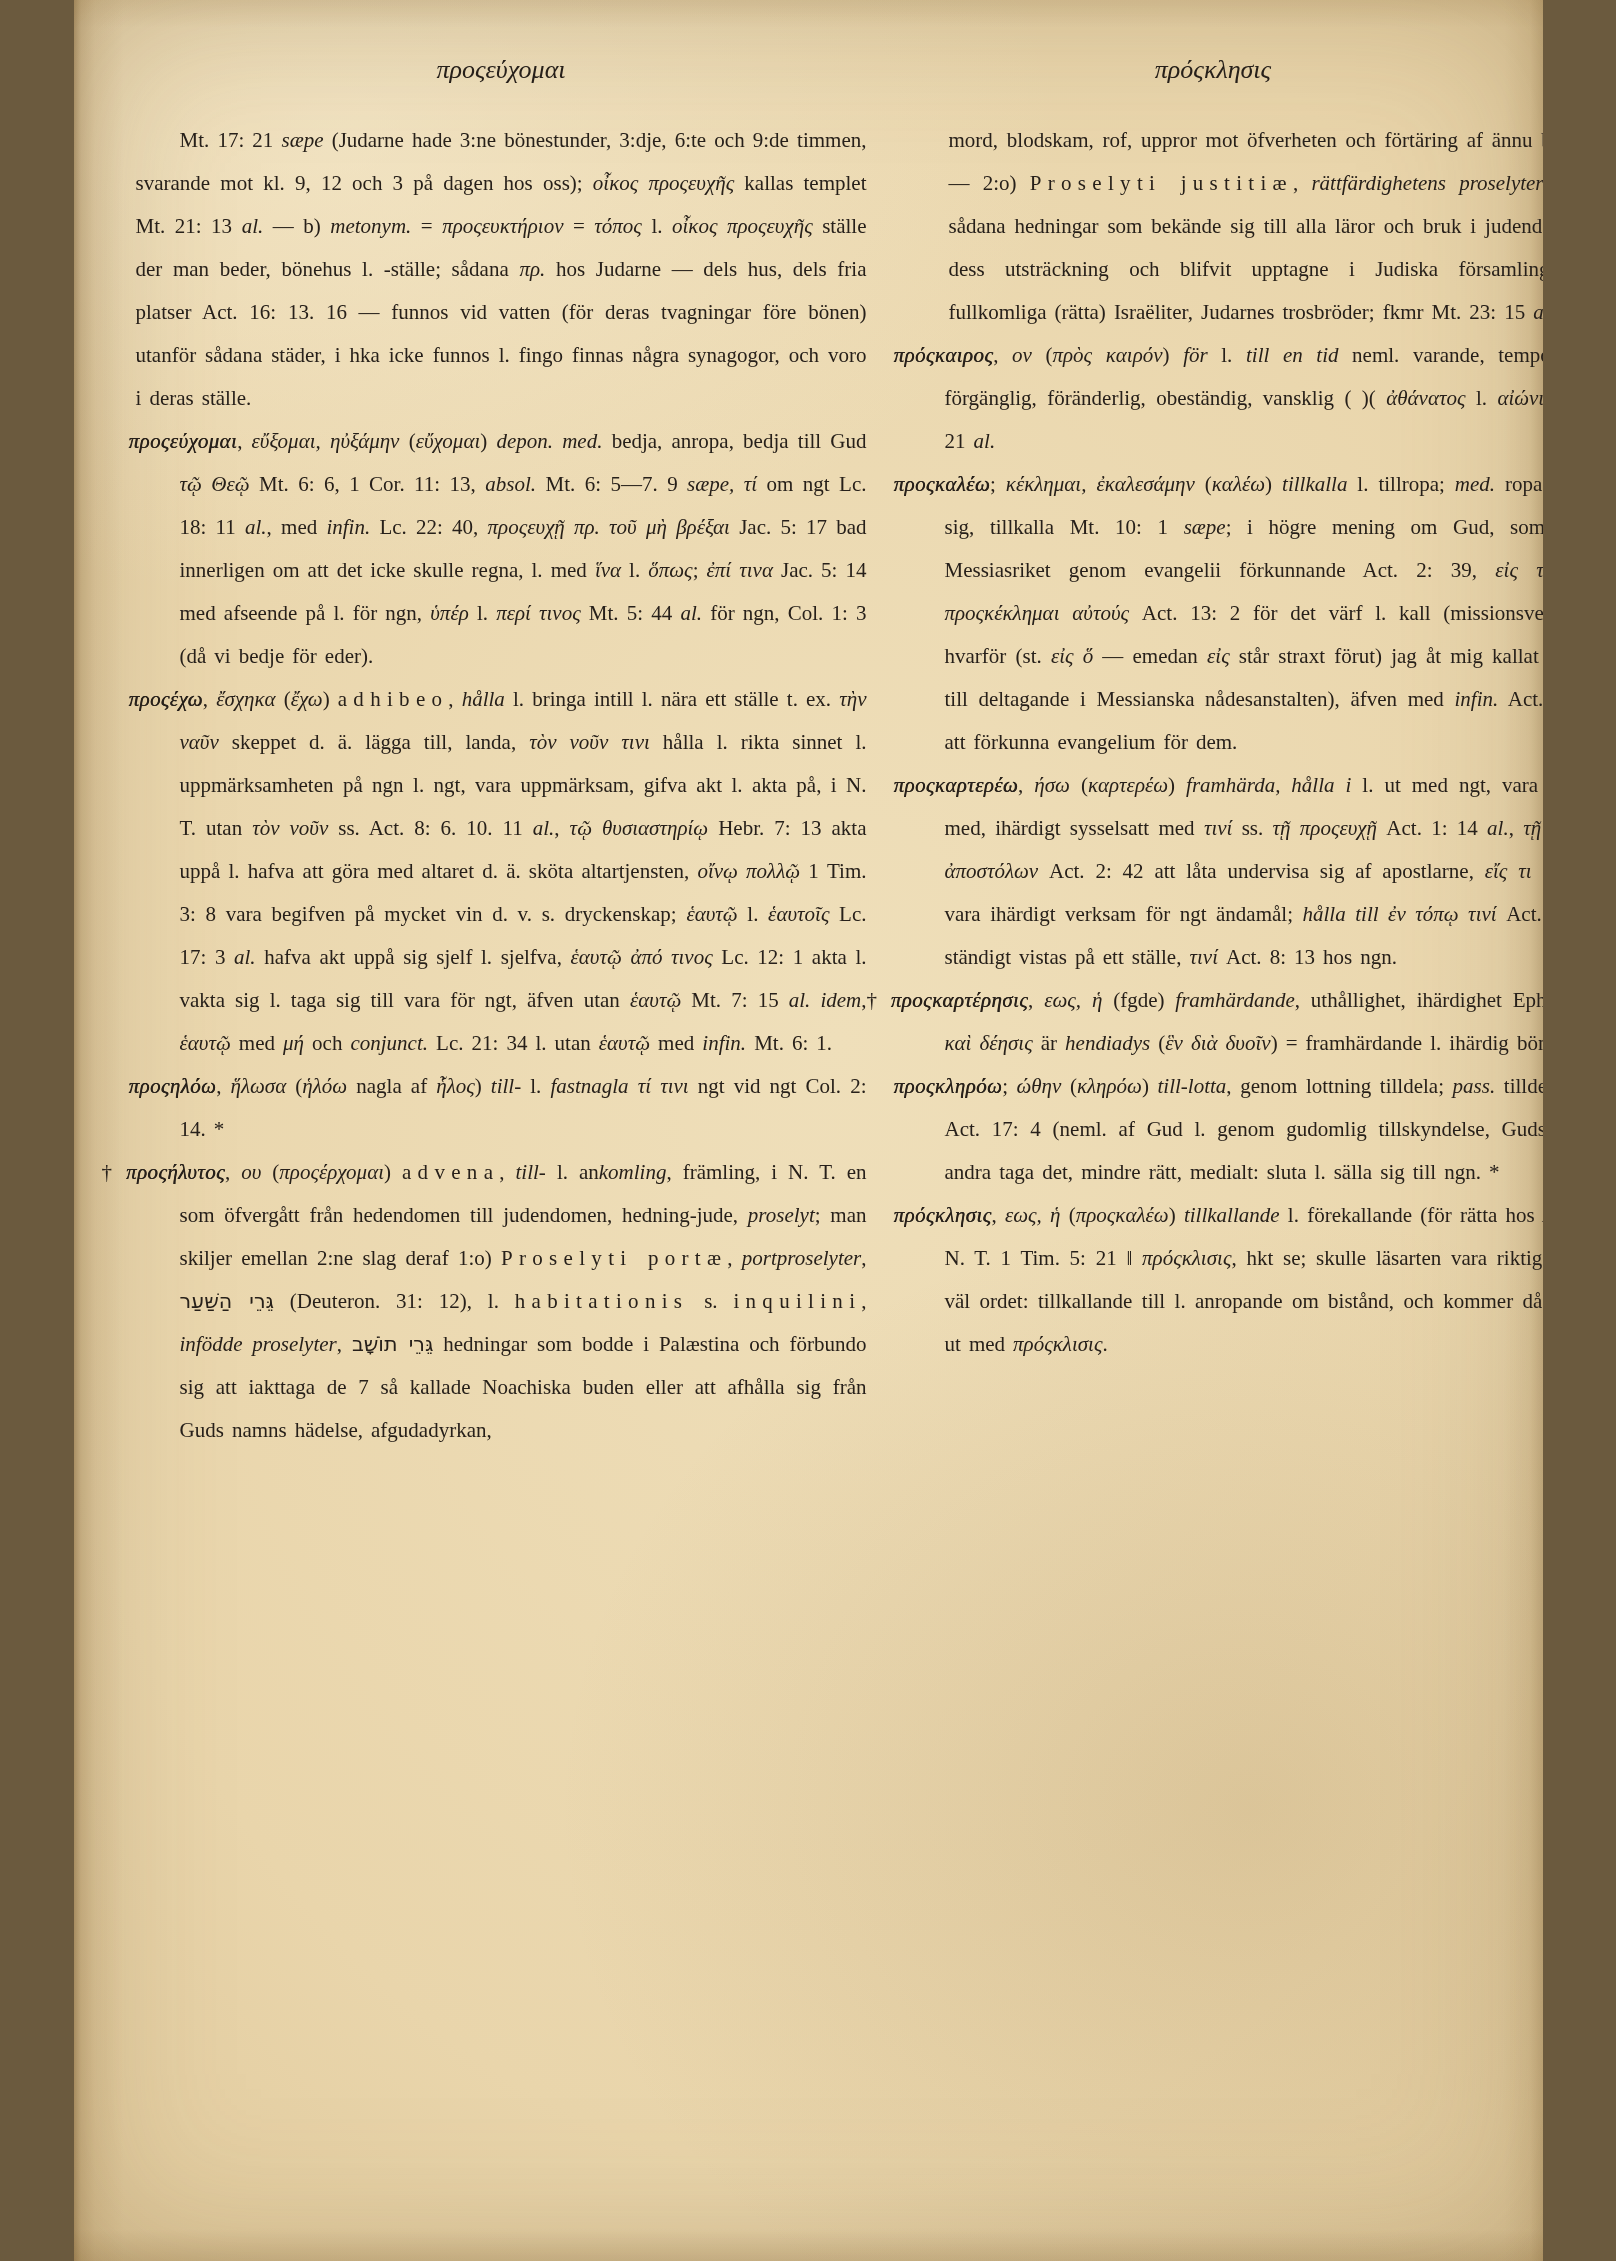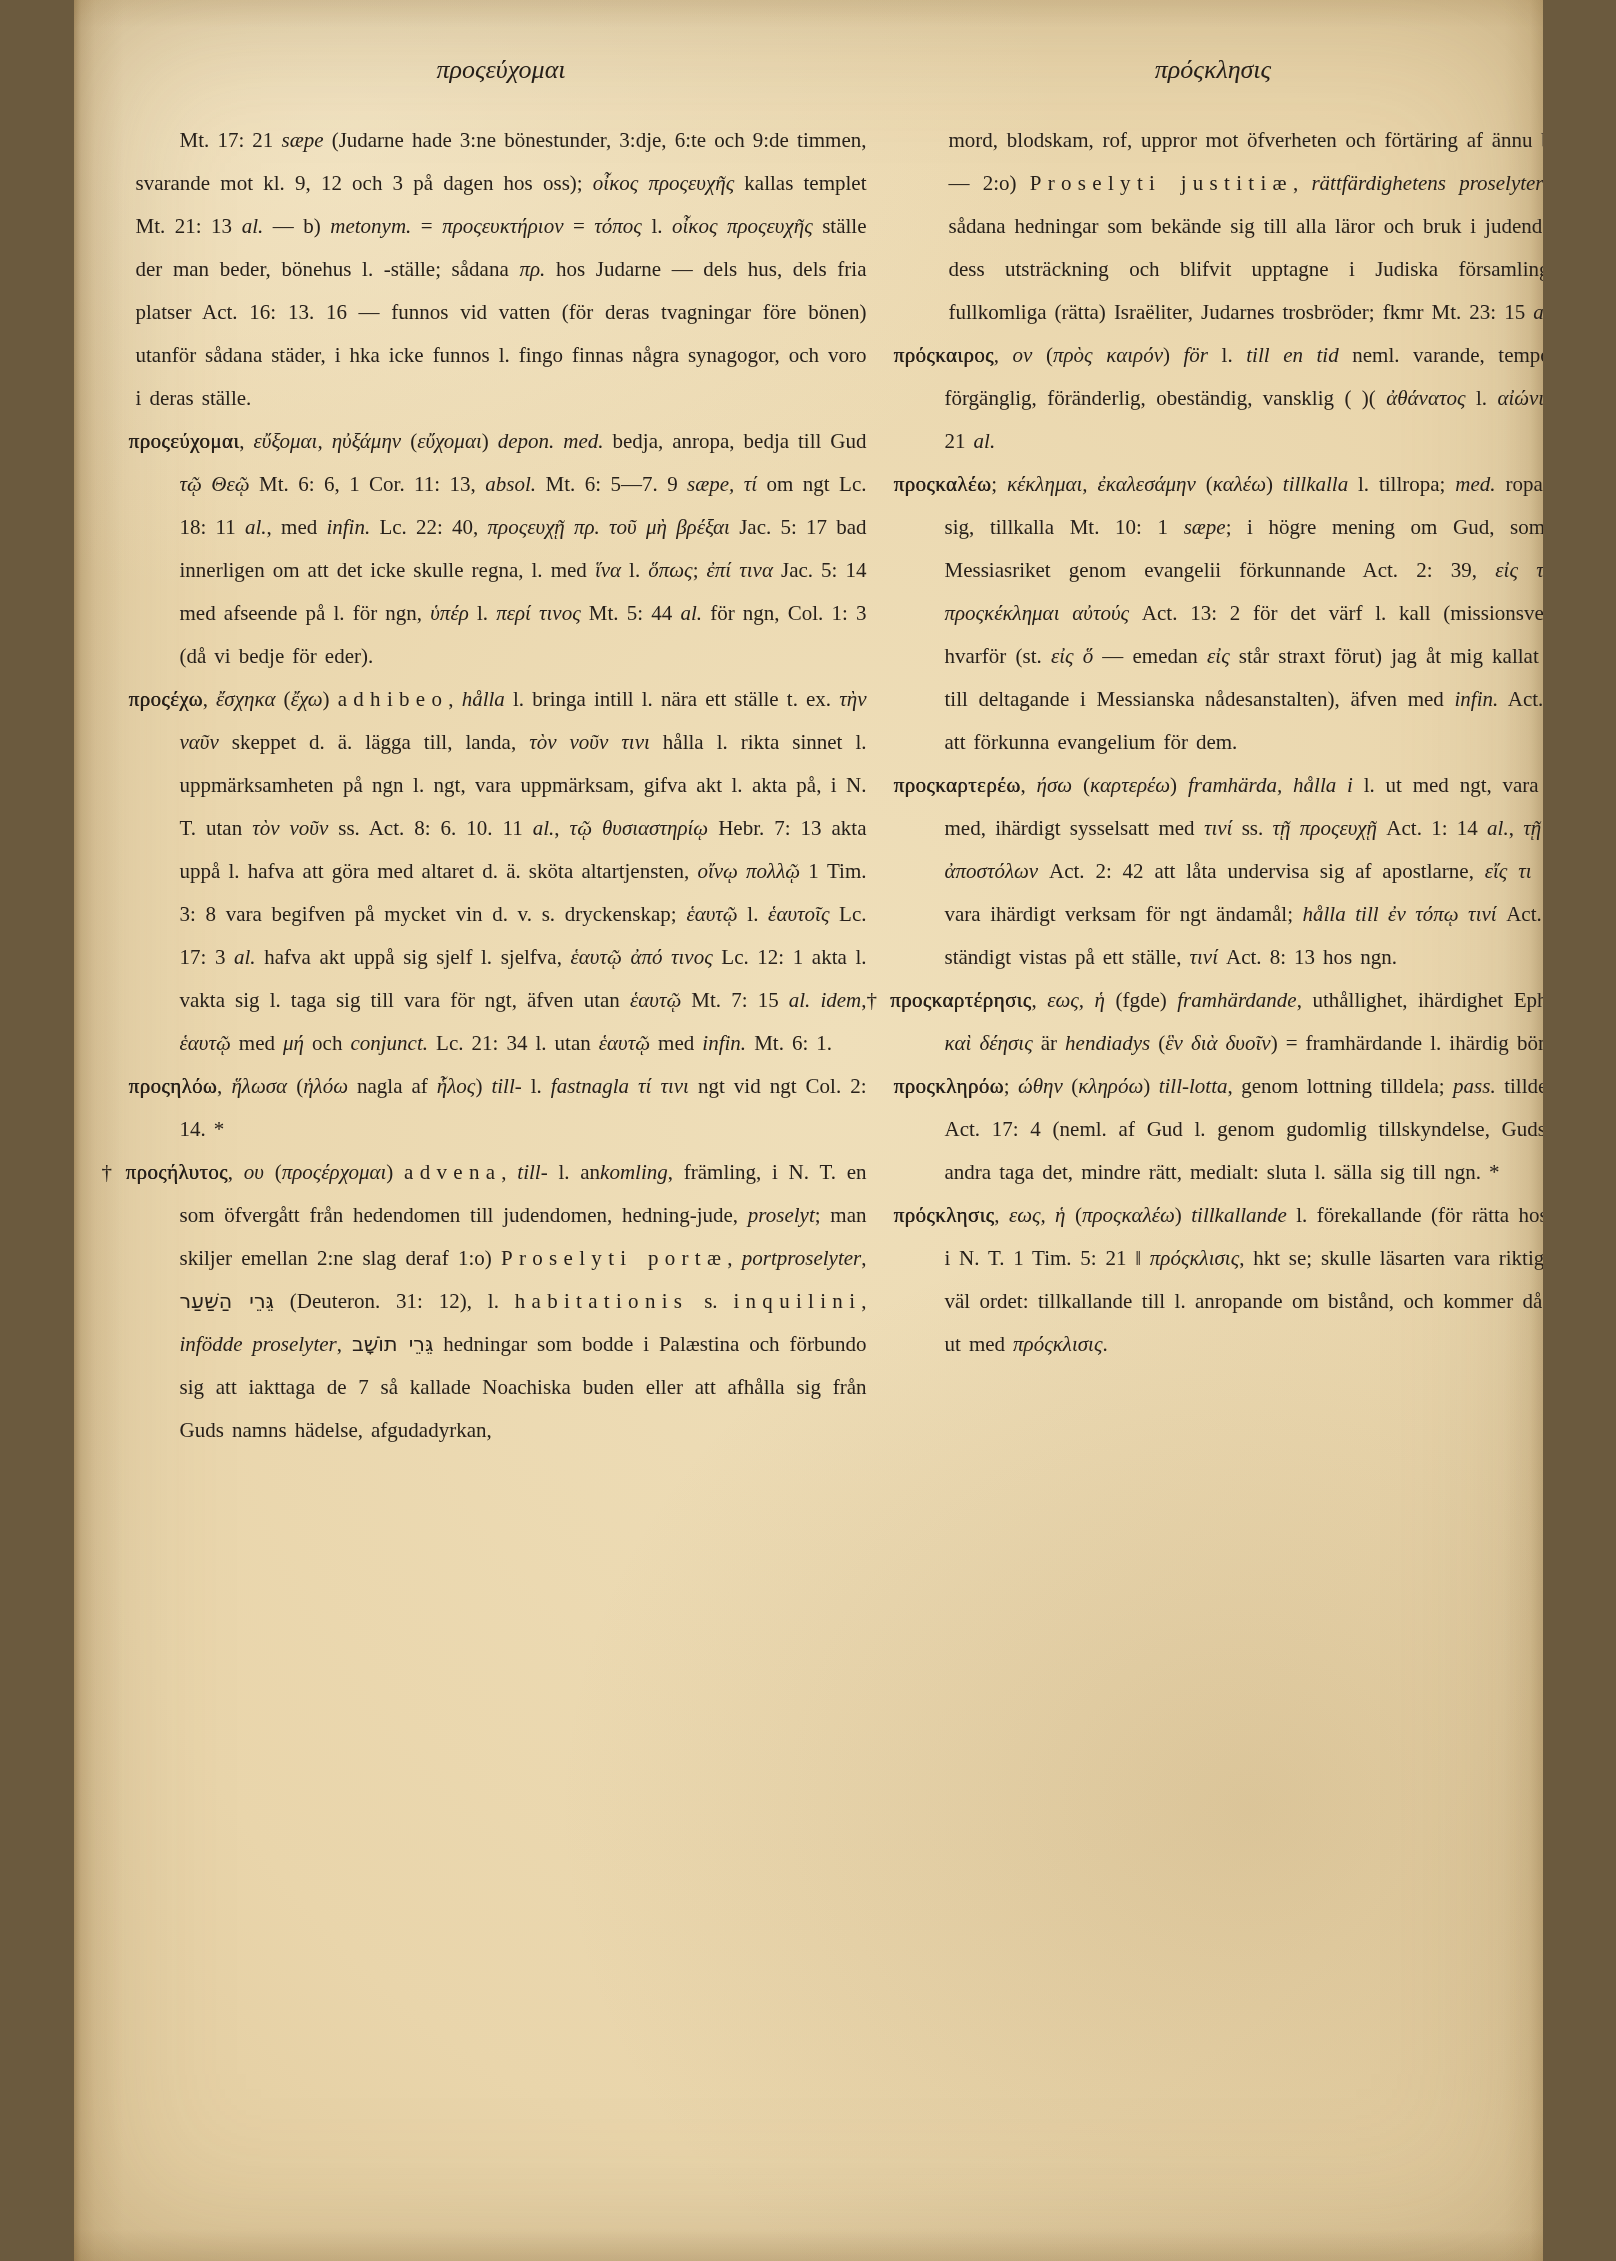--- a/index.html
+++ b/index.html
@@ -33,21 +33,21 @@
   .col-left{left:62px;width:731px;}
   .col-right{left:827px;width:747px;}
   p.para{margin:0;padding:0;word-spacing:2.8px;}
   p.cont{text-indent:44px;}
   p.cont-flush{text-indent:0;margin-left:48px;}
   p.entry{margin-left:-7px;padding-left:51px;text-indent:-51px;}
   p.entry-dagger{margin-left:-34px;padding-left:78px;text-indent:-78px;}
   .rm{font-style:normal;}
   .it{font-style:italic;}
   .gr{font-style:italic;}
-  .gh{text-shadow:0.4px 0 0 currentColor;letter-spacing:0.4px;}
+  .gh{font-style:italic;text-shadow:0.4px 0 0 currentColor;letter-spacing:0.4px;}
   .he{font-family:"DejaVu Sans",sans-serif;font-size:.98em;}
   .sp{letter-spacing:.30em;}
 </style>
 </head>
 <body>
 
 <div class="page">
   <div class="hdr hdr-left">προςεύχομαι</div>
   <div class="hdr hdr-right">πρόςκλησις</div>
   <div class="pageno">277</div>

